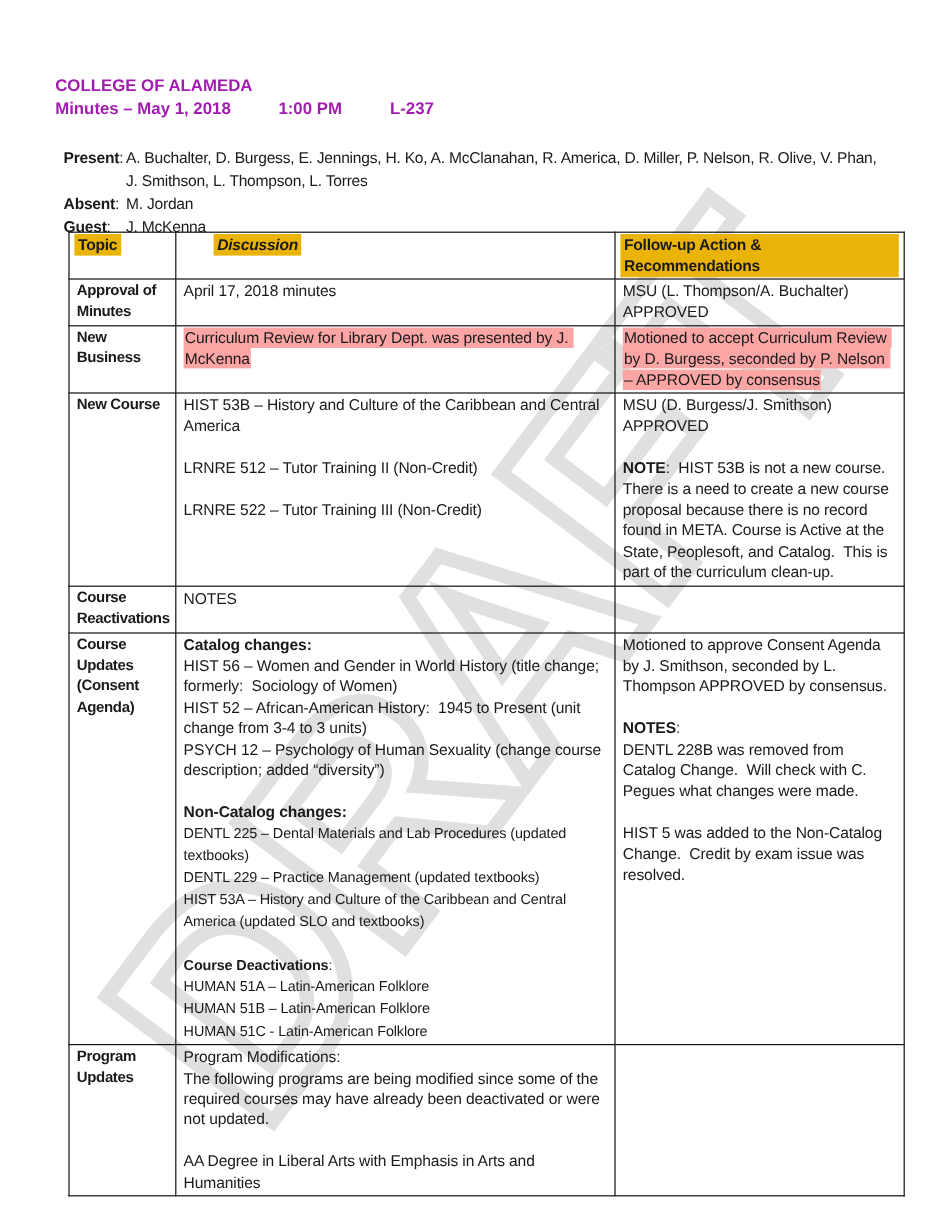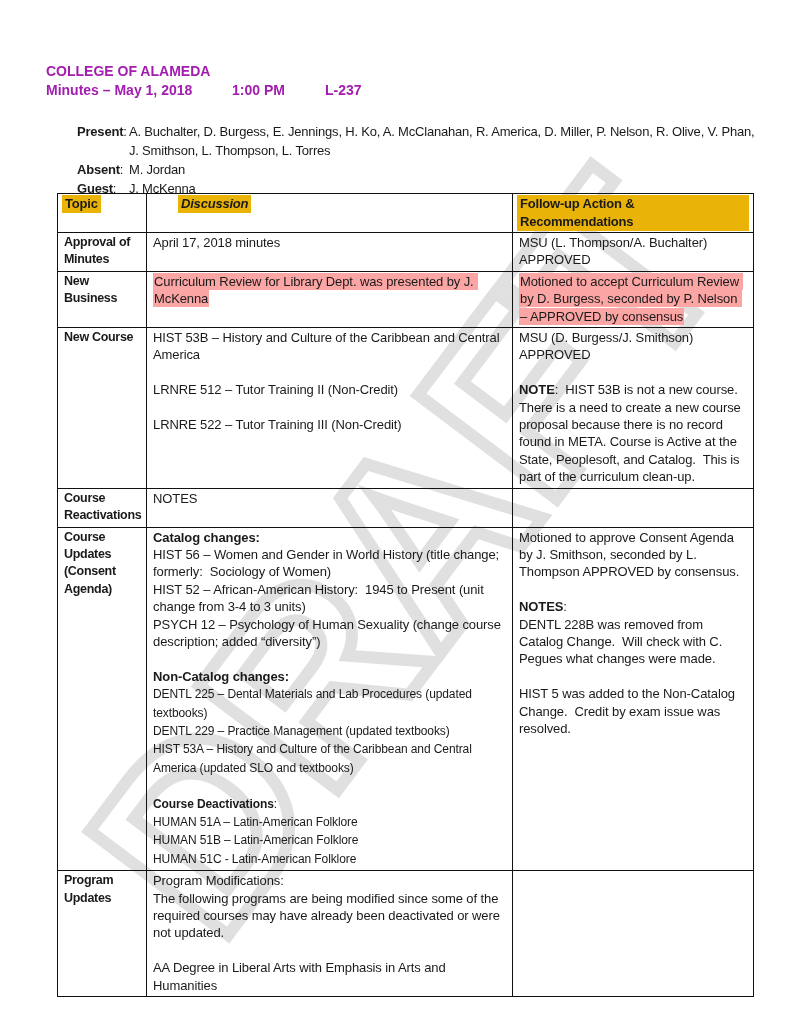--- a/index.html
+++ b/index.html
@@ -37,21 +37,20 @@
   .title-row .t-minutes { display: inline-block; width: 186px; }
   .title-row .t-time    { display: inline-block; width: 93px; }
   
   .roster {
     position: absolute;
     left: 53px; top: 122px;
     font-size: 13px;
     color: #1a1a1a;
     line-height: 19px;
     letter-spacing: -0.2px;
-    margin-left: 24px;
   }
   .roster-row { display: flex; align-items: flex-start; }
   .roster-label { font-weight: bold; width: 52px; flex: 0 0 52px; }
   .roster-value { white-space: nowrap; }
   
   table.minutes {
     position: absolute;
     left: 57px; top: 193px;
     width: 696px;
     border-collapse: collapse;

